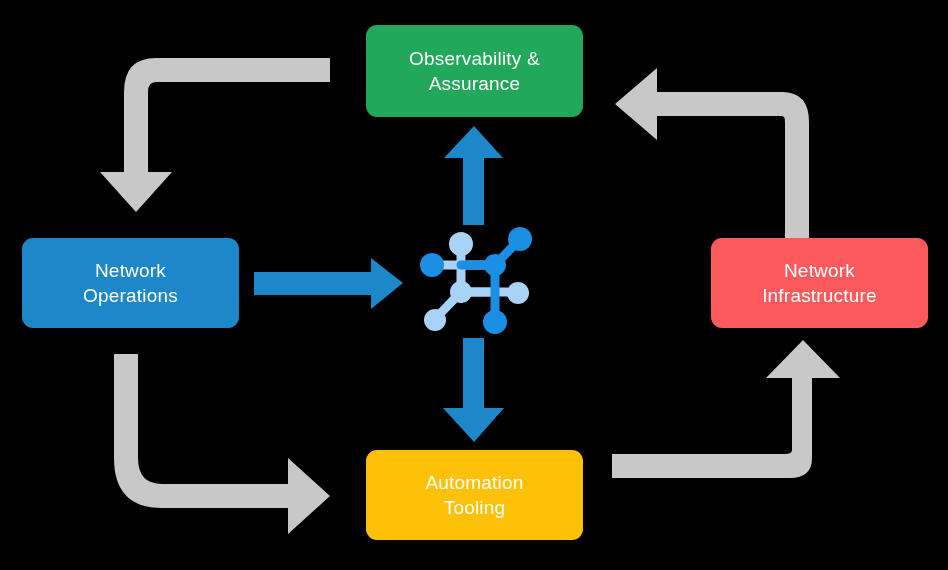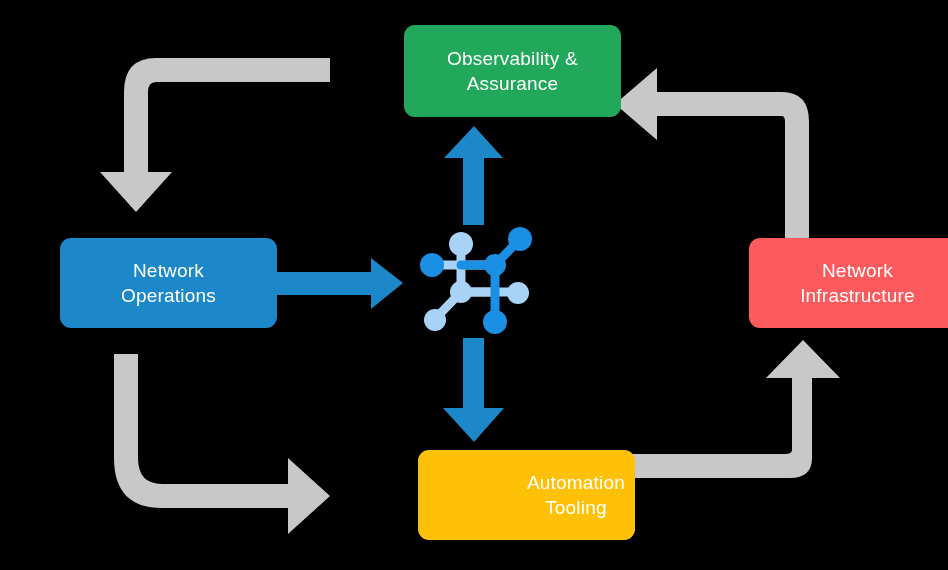--- a/index.html
+++ b/index.html
@@ -33,38 +33,36 @@
     text-align: center;
     border-radius: 11px;
     color: #ffffff;
     font-size: 19px;
     line-height: 1.33;
     font-weight: 400;
     letter-spacing: 0.2px;
     box-sizing: border-box;
     padding: 4px 10px;
     z-index: 3;
-    margin-left: 38px;
   }
   #box-observability {
     left: 366px; top: 25px; width: 217px; height: 92px;
     background: #22a85a;
   }
   #box-network-operations {
     left: 22px; top: 238px; width: 217px; height: 90px;
     background: #1c87c9;
   }
   #box-network-infrastructure {
     left: 711px; top: 238px; width: 217px; height: 90px;
     background: #fd5a5e;
   }
   #box-automation-tooling {
-    left: 380px; top: 450px; width: 217px; height: 90px;
+    left: 366px; top: 450px; width: 217px; height: 90px;
     background: #ffc107;
-    justify-content: flex-end;
   }
   .box-label {
     white-space: pre-line;
     display: block;
   }
 </style>
 </head>
 <body>
 
 <div id="canvas">

